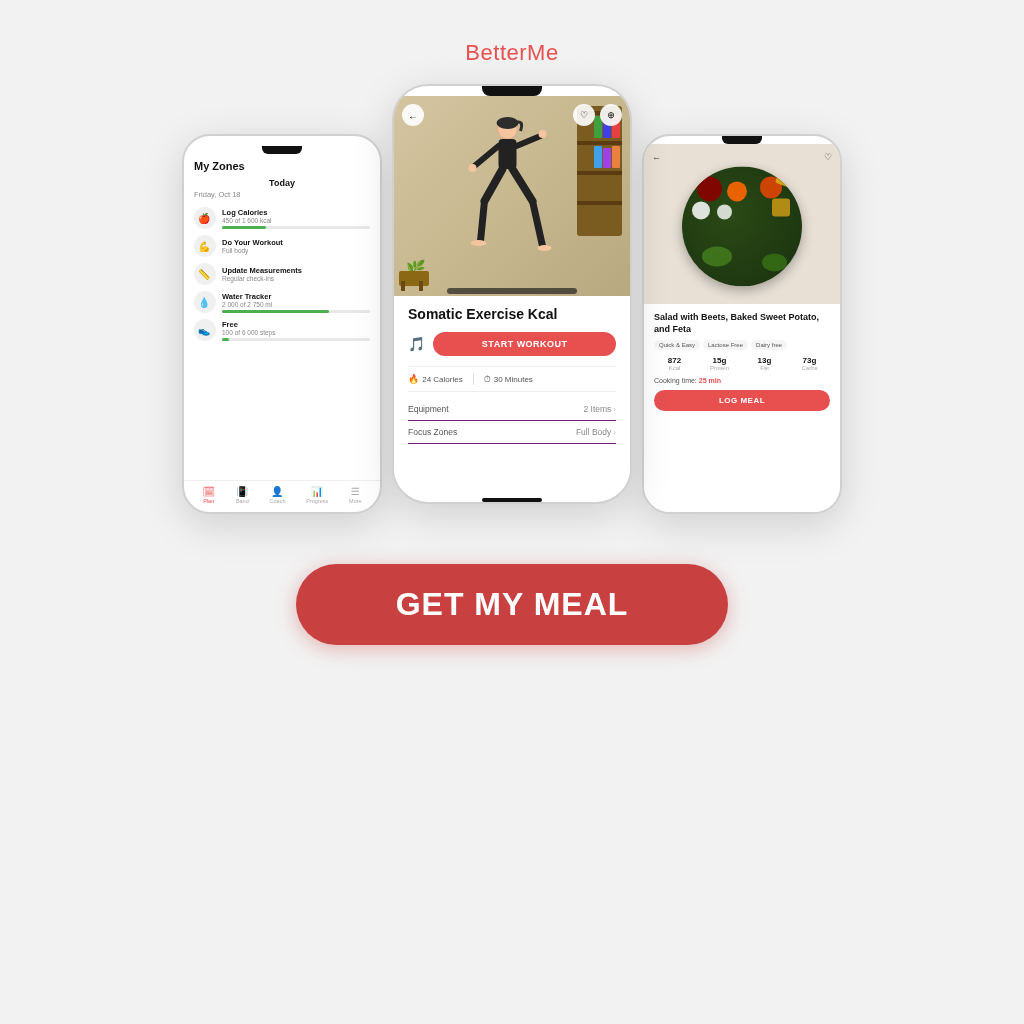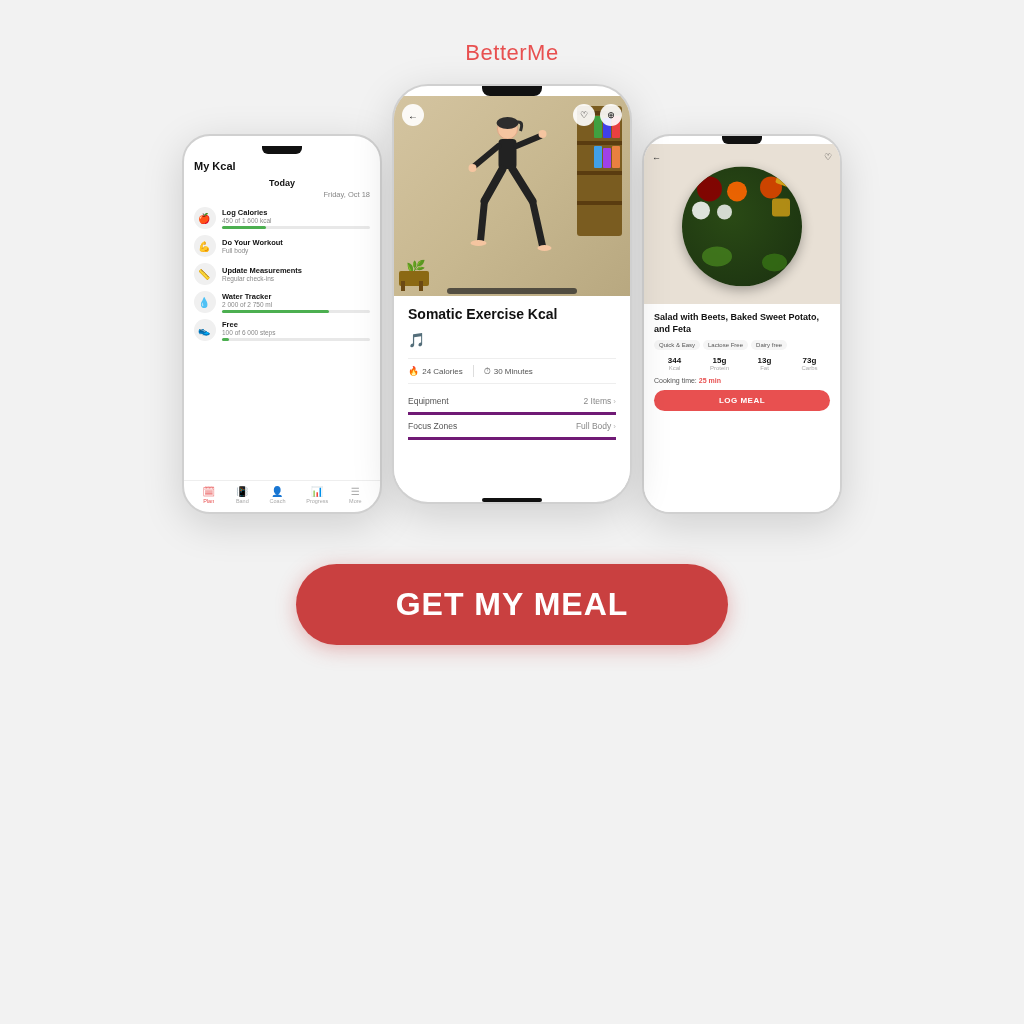--- a/index.html
+++ b/index.html
@@ -103,21 +103,21 @@
       margin-bottom: 6px;
     }
     .lp-today {
       text-align: center;
       font-size: 9px;
       font-weight: 700;
       color: #111;
       margin-bottom: 2px;
     }
     .lp-date {
-      text-align: right;
+      text-align: left;
       font-size: 7.5px;
       color: #888;
       margin-bottom: 8px;
     }
     .lp-item {
       display: flex;
       align-items: center;
       gap: 6px;
       margin-bottom: 6px;
     }
@@ -287,21 +287,21 @@
     }
     .cp-stat-divider {
       width: 1px;
       background: #ddd;
     }
     .cp-detail-row {
       display: flex;
       justify-content: space-between;
       align-items: center;
       padding: 6px 0;
-      border-bottom: 3px solid #701a75;
+      border-bottom: 1px solid #701a75;
       font-size: 8.5px;
     }
     .cp-detail-label {
       color: #555;
     }
     .cp-detail-value {
       color: #888;
       display: flex;
       align-items: center;
       gap: 2px;
@@ -447,21 +447,21 @@
 <div class="page-container">
 
   <div class="brand-logo">BetterMe</div>
 
 
   <div class="phones-area">
 
     <div class="phone phone-left">
       <div class="left-phone-inner">
         <div class="lp-notch"></div>
-        <div class="lp-title">My Kcal</div>
+        <div class="lp-title">My Zones</div>
         <div class="lp-today">Today</div>
         <div class="lp-date">Friday, Oct 18</div>
 
         <div class="lp-item">
           <div class="lp-icon-circle">🍎</div>
           <div class="lp-item-text">
             <div class="lp-item-title">Log Calories</div>
             <div class="lp-item-sub">450 of 1 600 kcal</div>
             <div class="lp-progress">
                 <div class="lp-progress-fill" style="width:30%"></div>
@@ -593,20 +593,21 @@
             <div class="cp-icon-btn">♡</div>
             <div class="cp-icon-btn">⊕</div>
           </div>
         </div>
 
         <div class="cp-body">
           <div class="cp-plan-title">Somatic Exercise Kcal</div>
 
           <div class="cp-start-row">
             <span class="cp-music-icon">🎵</span>
+            <div class="cp-start-btn">START WORKOUT</div>
           </div>
 
           <div class="cp-divider"></div>
 
           <div class="cp-stats">
             <div class="cp-stat">
               <span class="cp-stat-icon" style="color:#e85050;">🔥</span>
               <span>24 Calories</span>
             </div>
             <div class="cp-stat-divider" style="width:1px;background:#ddd;height:12px;"></div>
@@ -670,21 +671,21 @@
           <div class="rp-recipe-title">Salad with Beets, Baked Sweet Potato, and Feta</div>
 
           <div class="rp-tags">
             <span class="rp-tag">Quick &amp; Easy</span>
             <span class="rp-tag">Lactose Free</span>
             <span class="rp-tag">Dairy free</span>
           </div>
 
           <div class="rp-macros">
             <div class="rp-macro">
-              <span class="rp-macro-val">344</span>
+              <span class="rp-macro-val">872</span>
               <span class="rp-macro-label">Kcal</span>
             </div>
             <div class="rp-macro">
               <span class="rp-macro-val">15g</span>
               <span class="rp-macro-label">Protein</span>
             </div>
             <div class="rp-macro">
               <span class="rp-macro-val">13g</span>
               <span class="rp-macro-label">Fat</span>
             </div>

